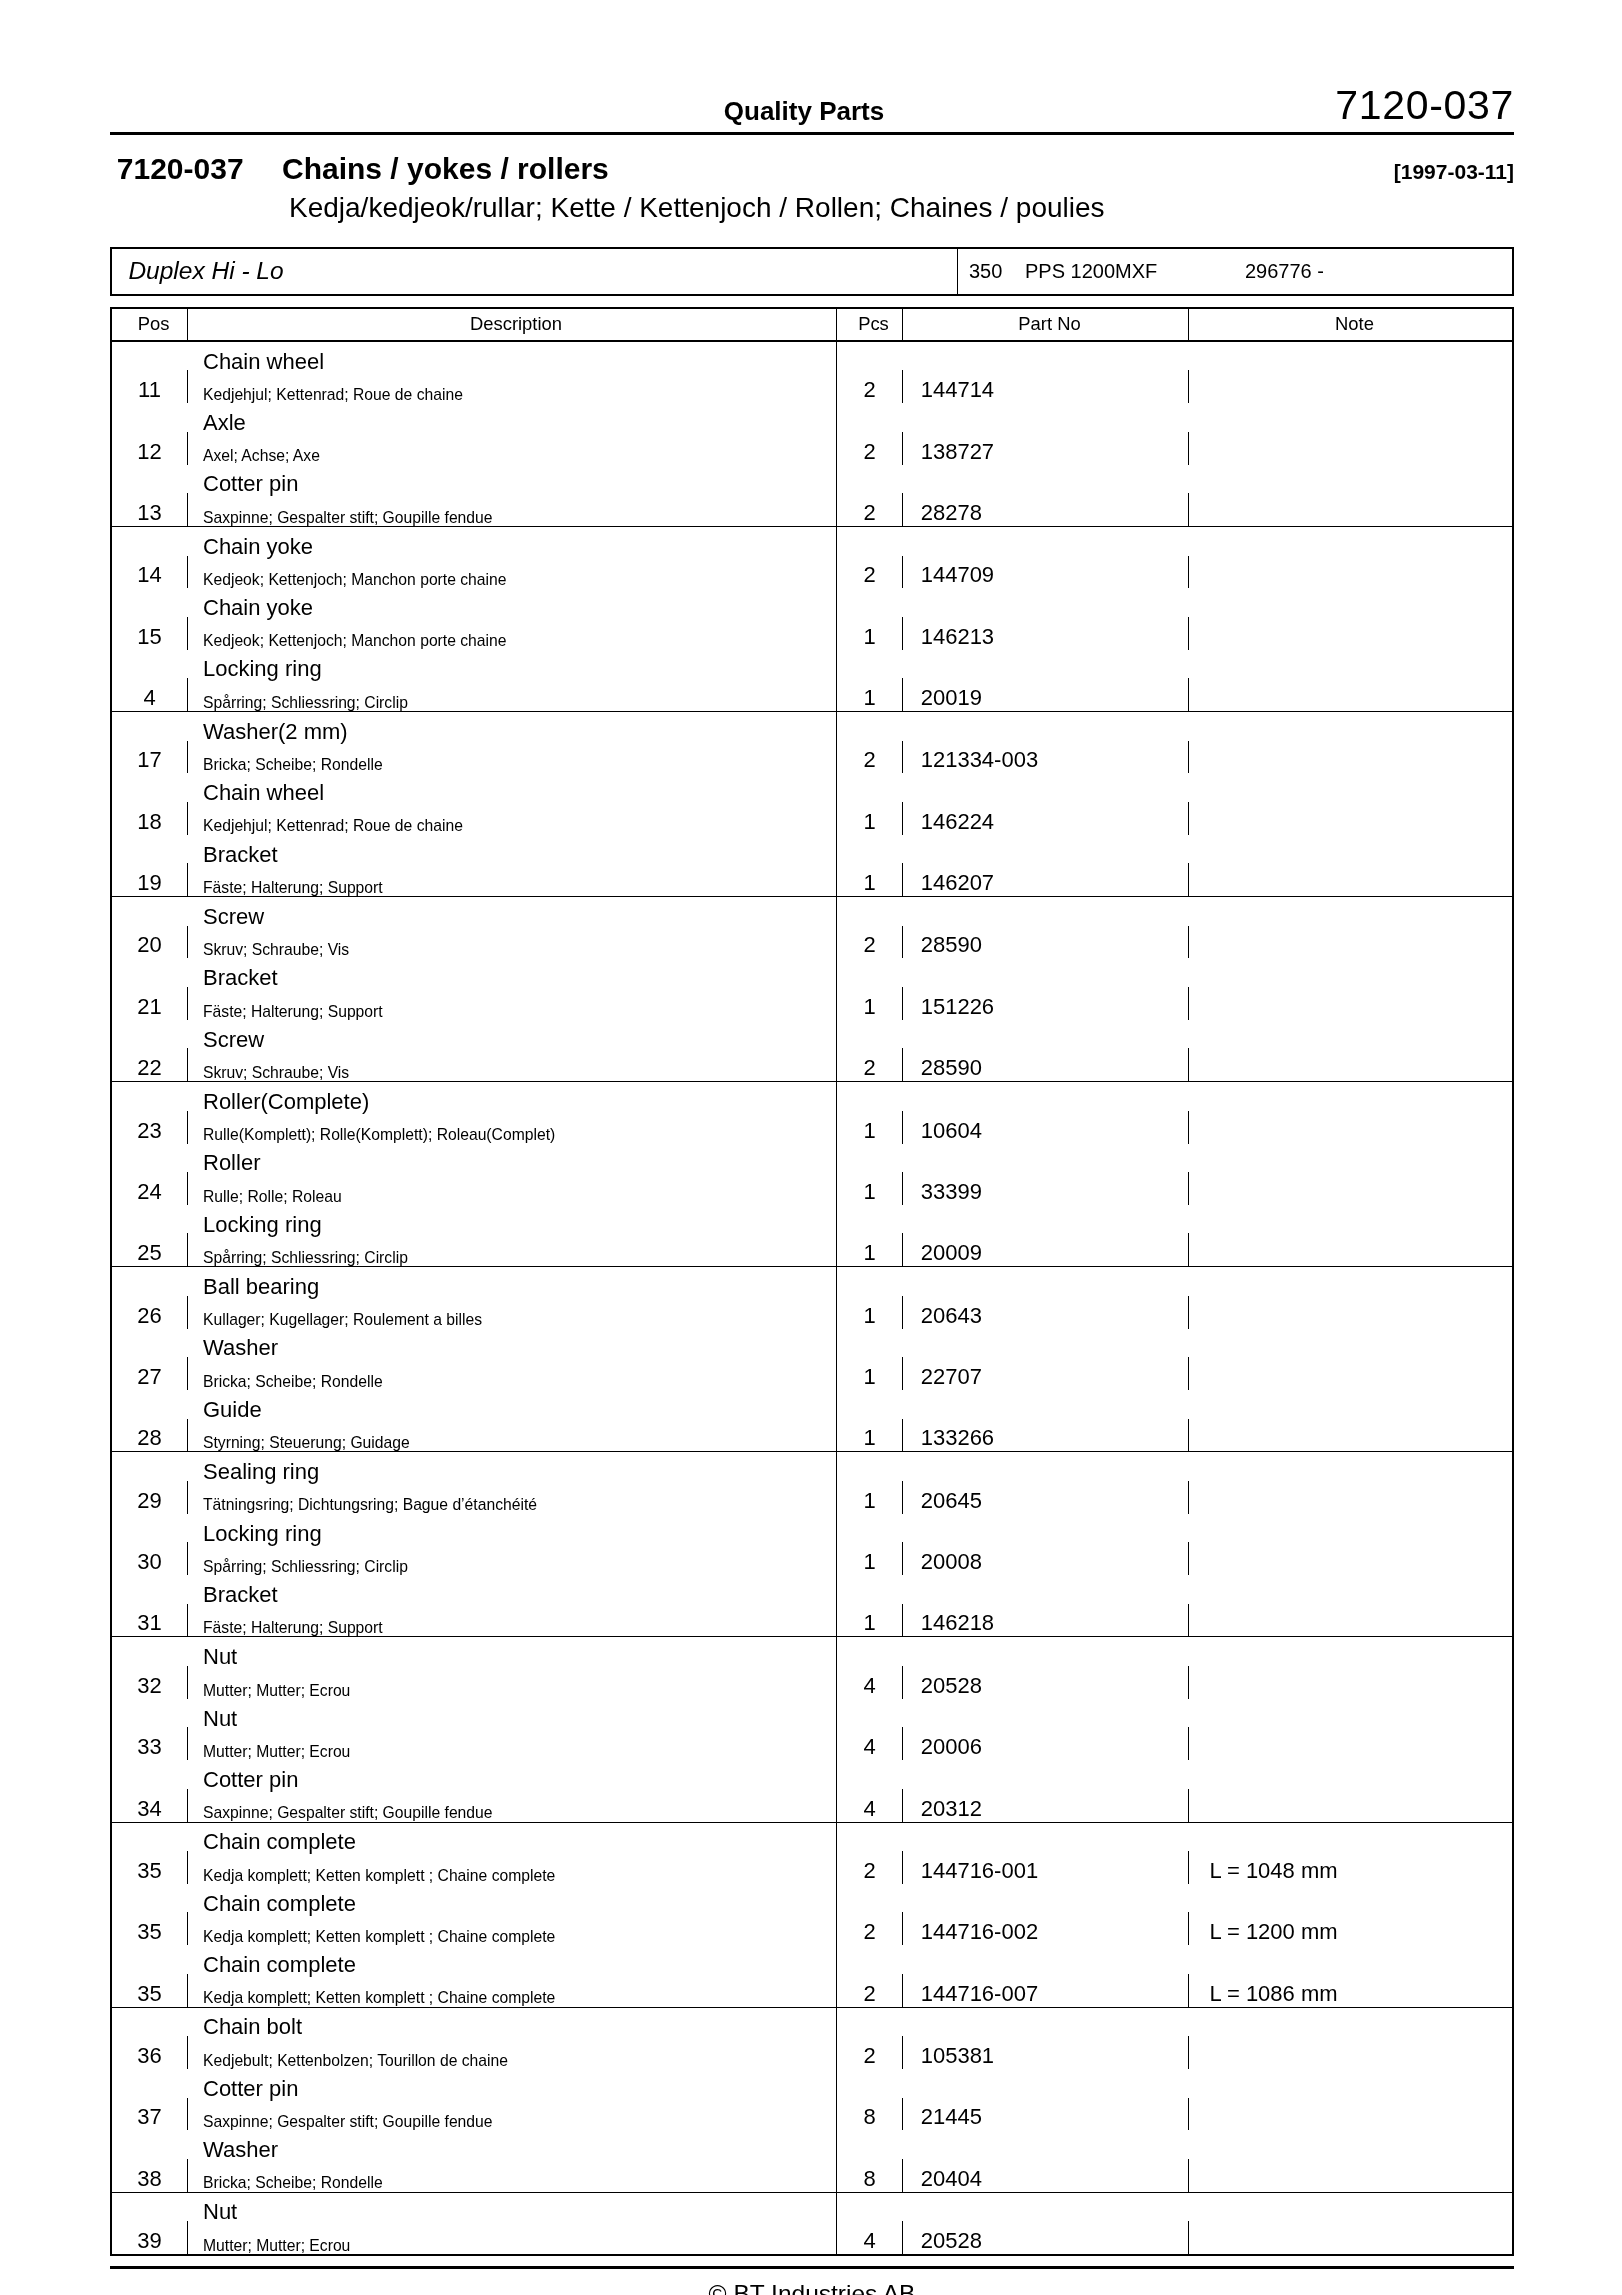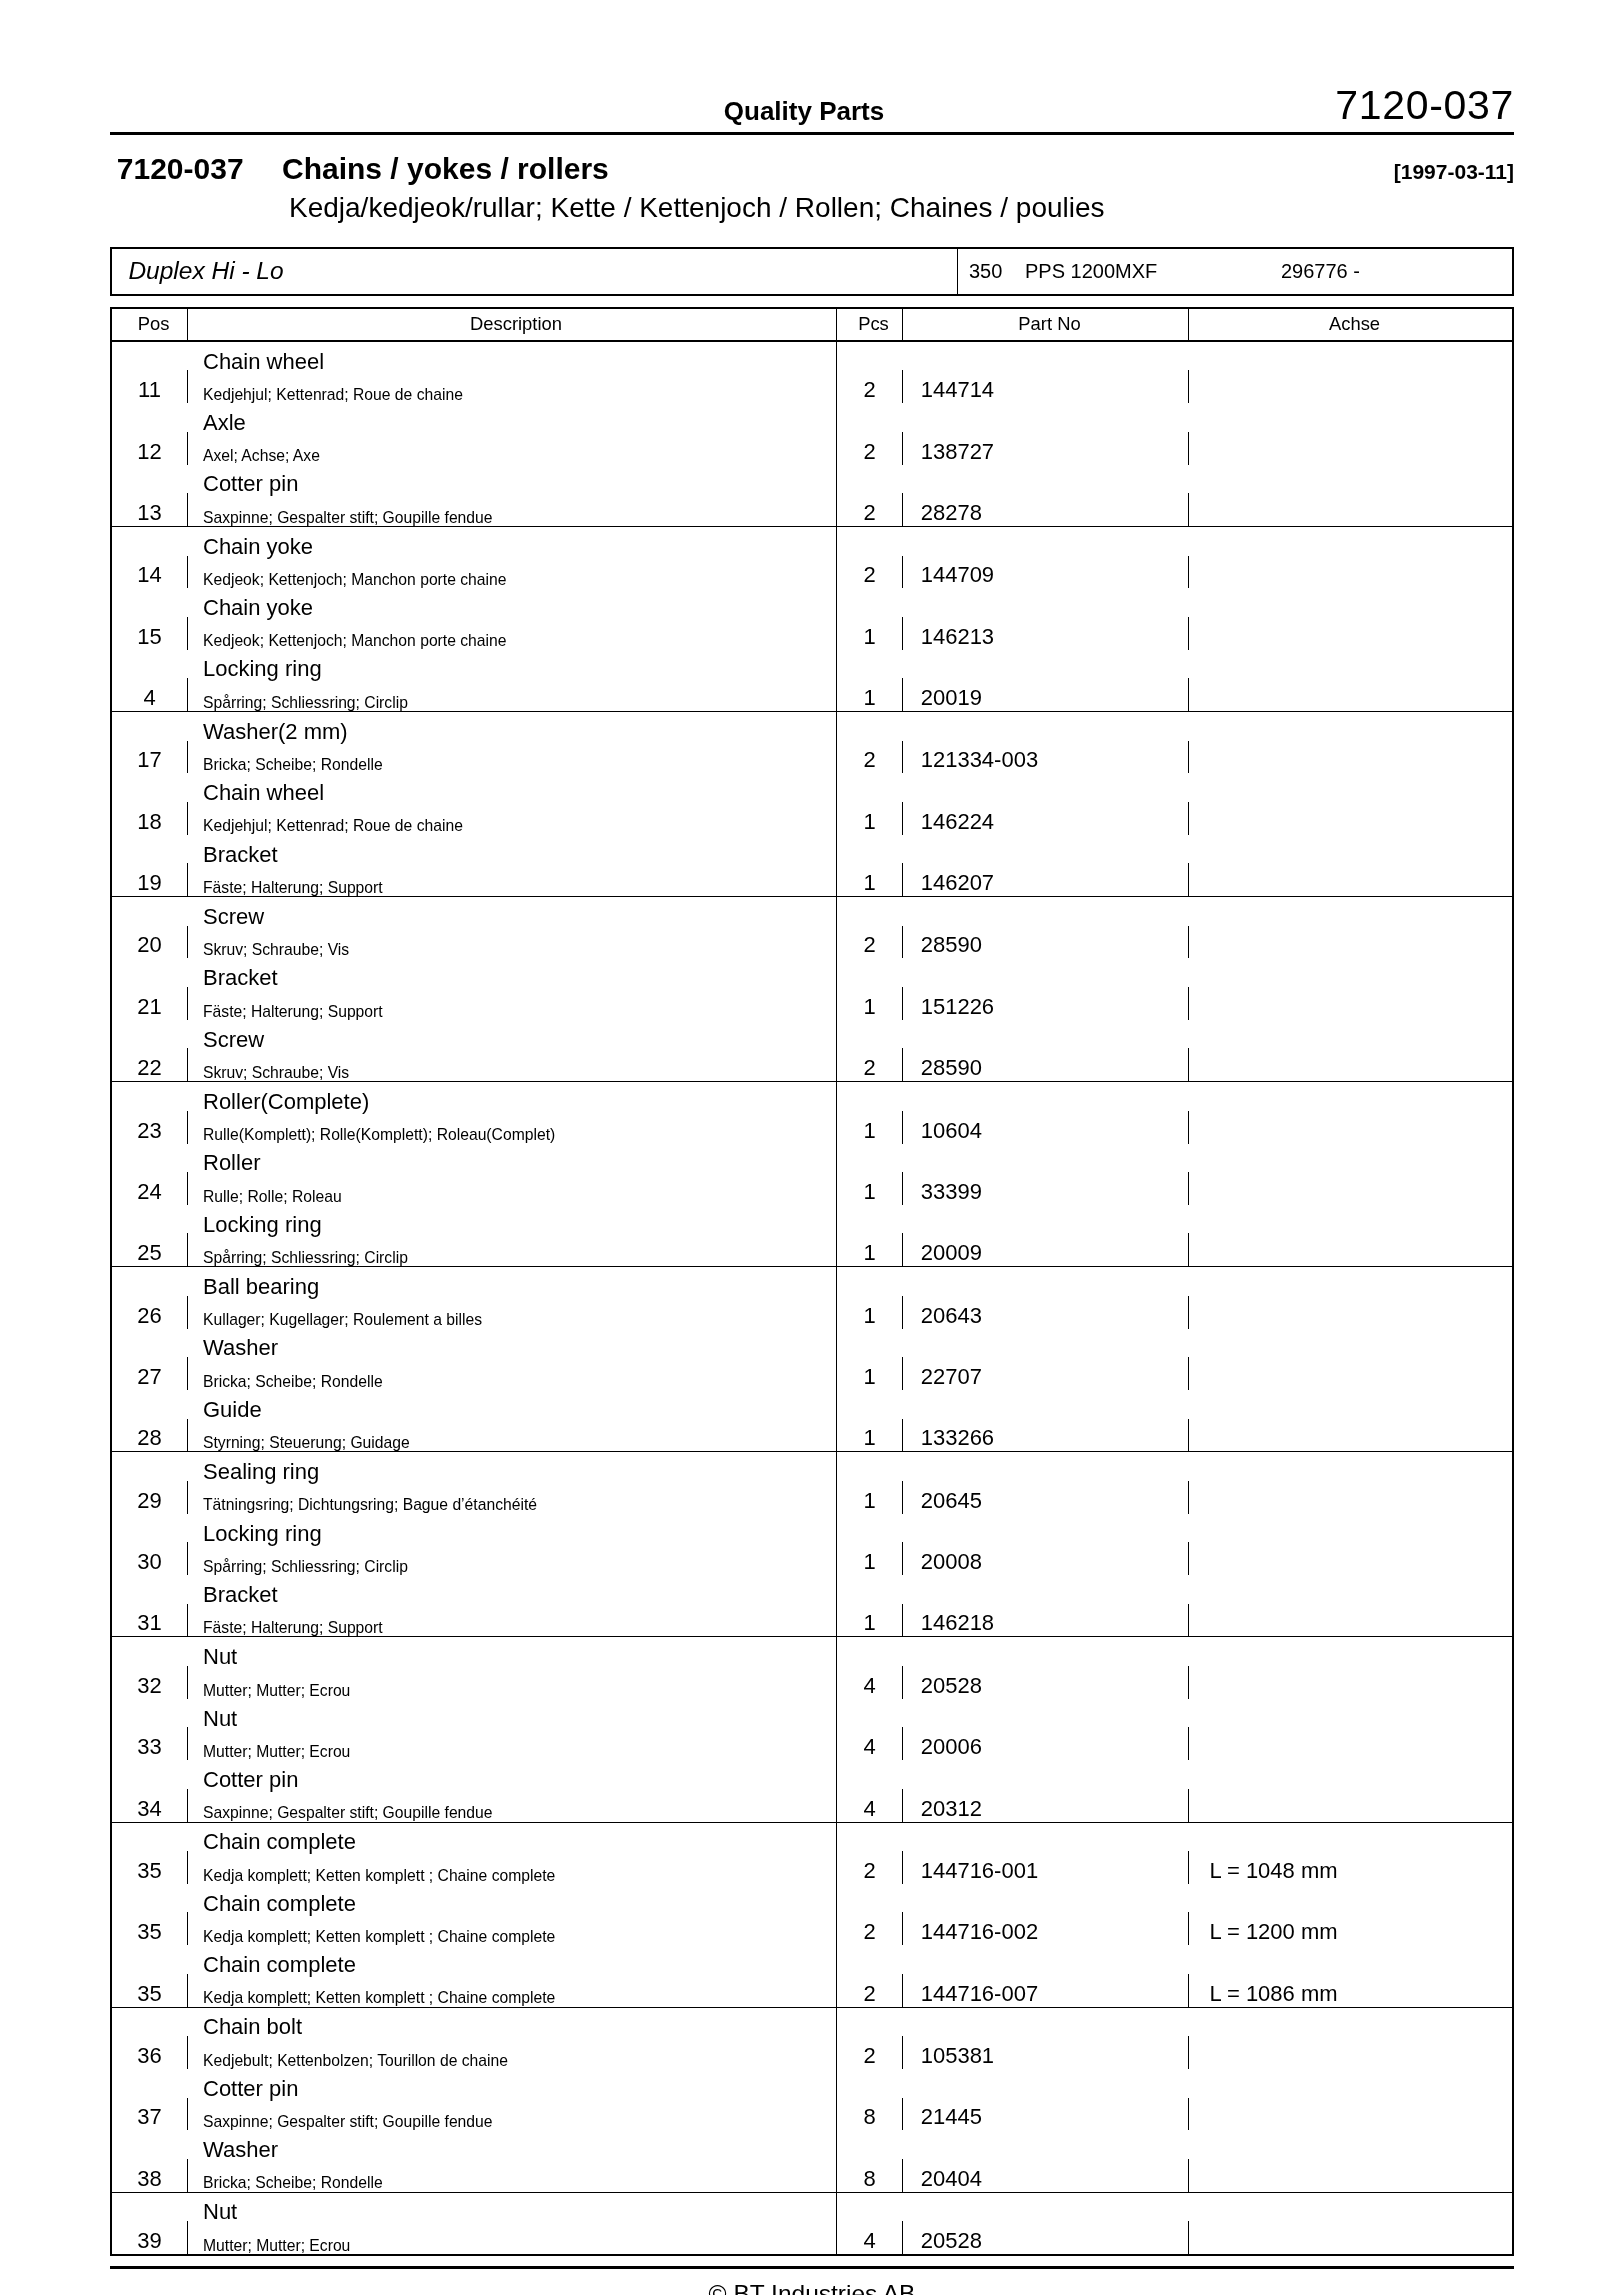--- a/index.html
+++ b/index.html
@@ -39,21 +39,21 @@
     margin-top:23px;
     border:2px solid #000;
     height:49px;
     position:relative;
     display:flex; align-items:center;
   }
   .info-model { font-style:italic; font-size:24.5px; padding-left:16.4px; }
   .info-divider { position:absolute; left:845px; top:0; bottom:0; width:1.4px; background:#000; }
   .info-code   { position:absolute; left:857px; font-size:20px; }
   .info-type   { position:absolute; left:913px; font-size:20px; }
-  .info-serial { position:absolute; left:1133px; font-size:20px;margin-left:36px; }
+  .info-serial { position:absolute; left:1133px; font-size:20px; }
 
   
   .parts-table { margin-top:11px; border:2px solid #000; }
   .thead {
     display:flex; align-items:center;
     height:33px;
     border-bottom:2px solid #000;
     font-size:18.4px;
   }
   .thead .hcell { text-align:center; }
@@ -115,21 +115,21 @@
     <span class="info-type">PPS 1200MXF</span>
     <span class="info-serial">296776 -</span>
   </div>
 
   <div class="parts-table">
     <div class="thead">
       <div class="hcell col-pos">Pos</div>
       <div class="hcell col-desc">Description</div>
       <div class="hcell col-pcs">Pcs</div>
       <div class="hcell col-part">Part No</div>
-      <div class="hcell col-note">Achse</div>
+      <div class="hcell col-note">Note</div>
     </div>
     <div class="tbody">
   <div class="body-row">
     <div class="c-pos">11</div>
     <div class="c-desc">
       <div class="desc-main">Chain wheel</div>
       <div class="desc-sub">Kedjehjul; Kettenrad; Roue de chaine</div>
     </div>
     <div class="c-pcs">2</div>
     <div class="c-part">144714</div>

